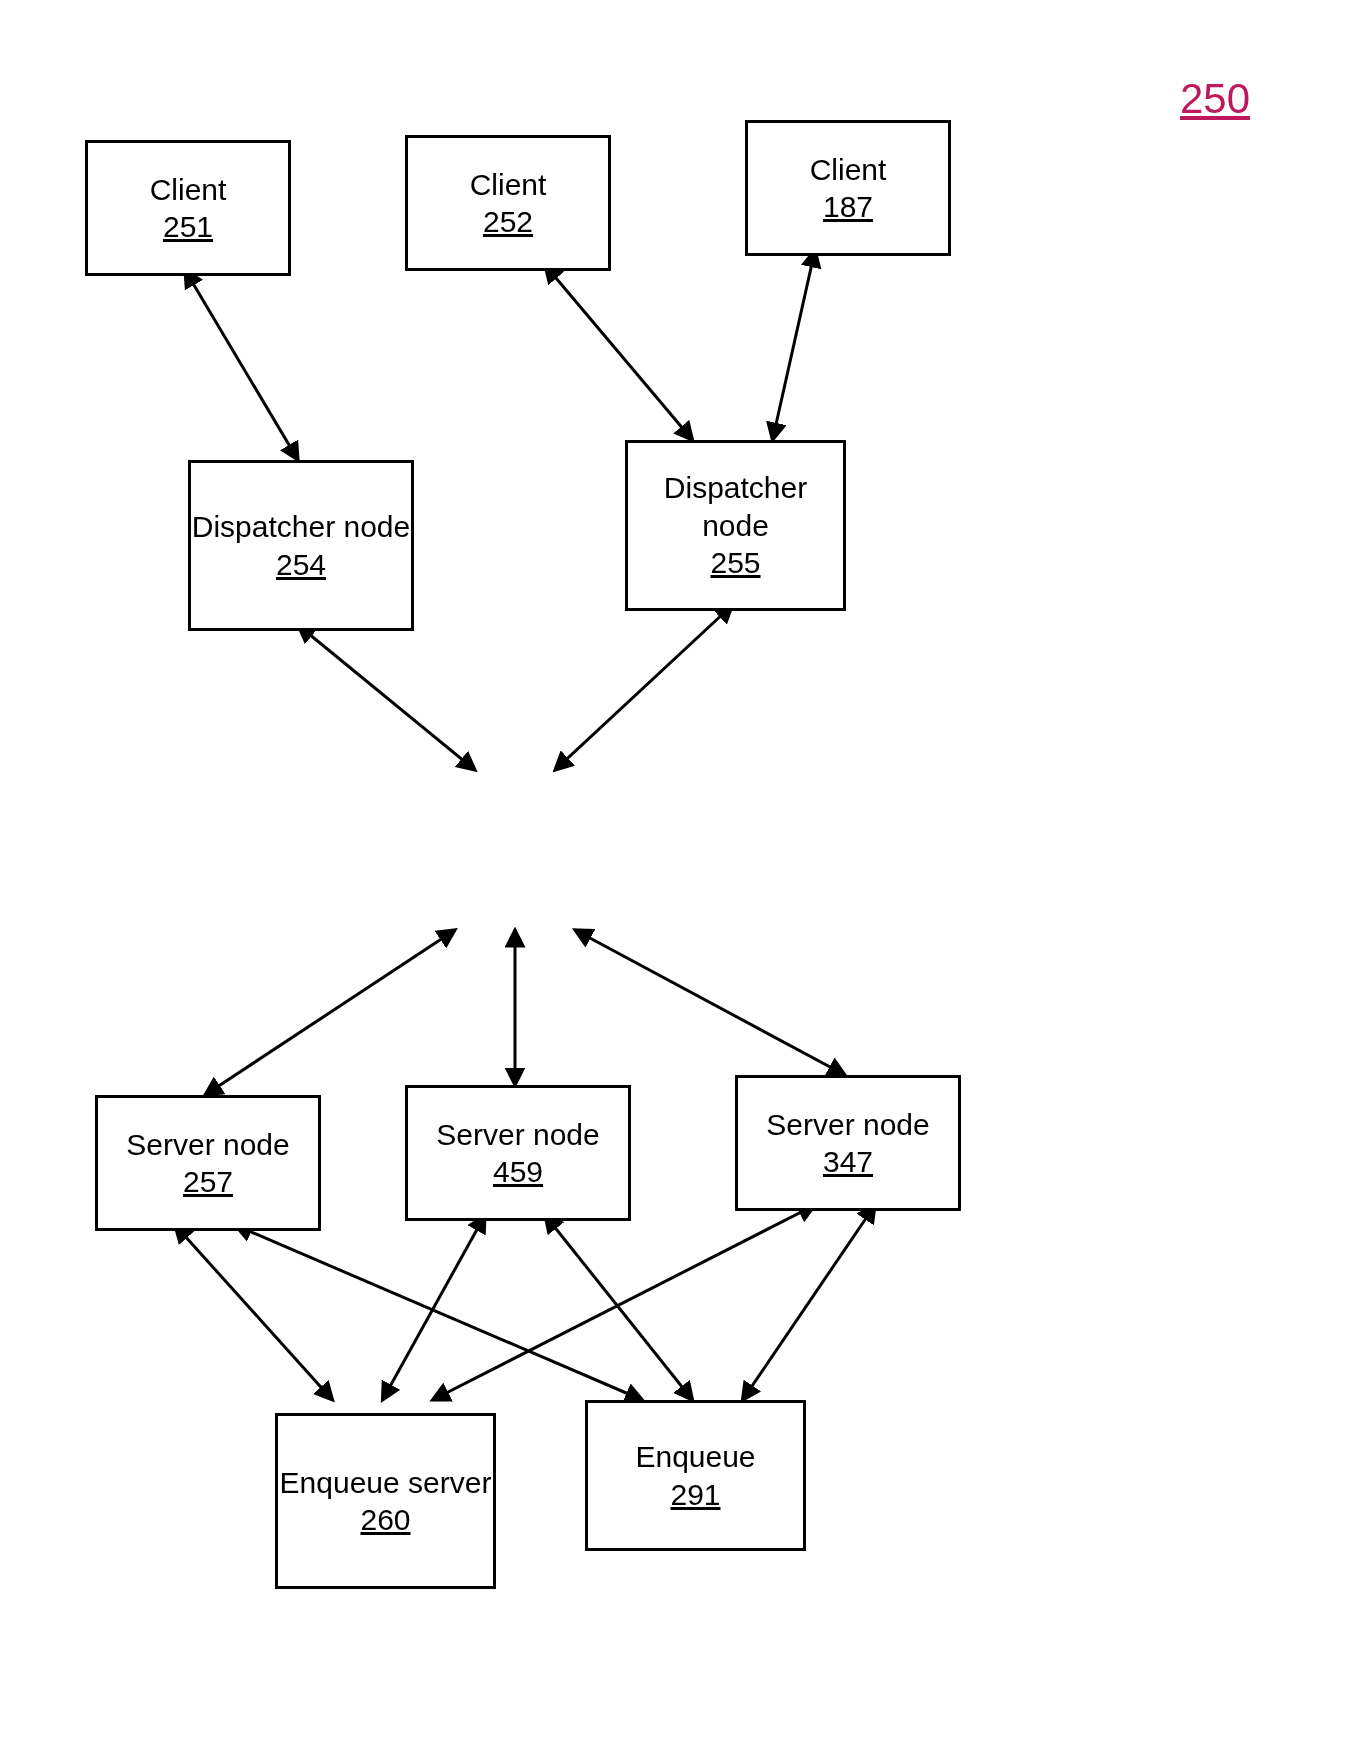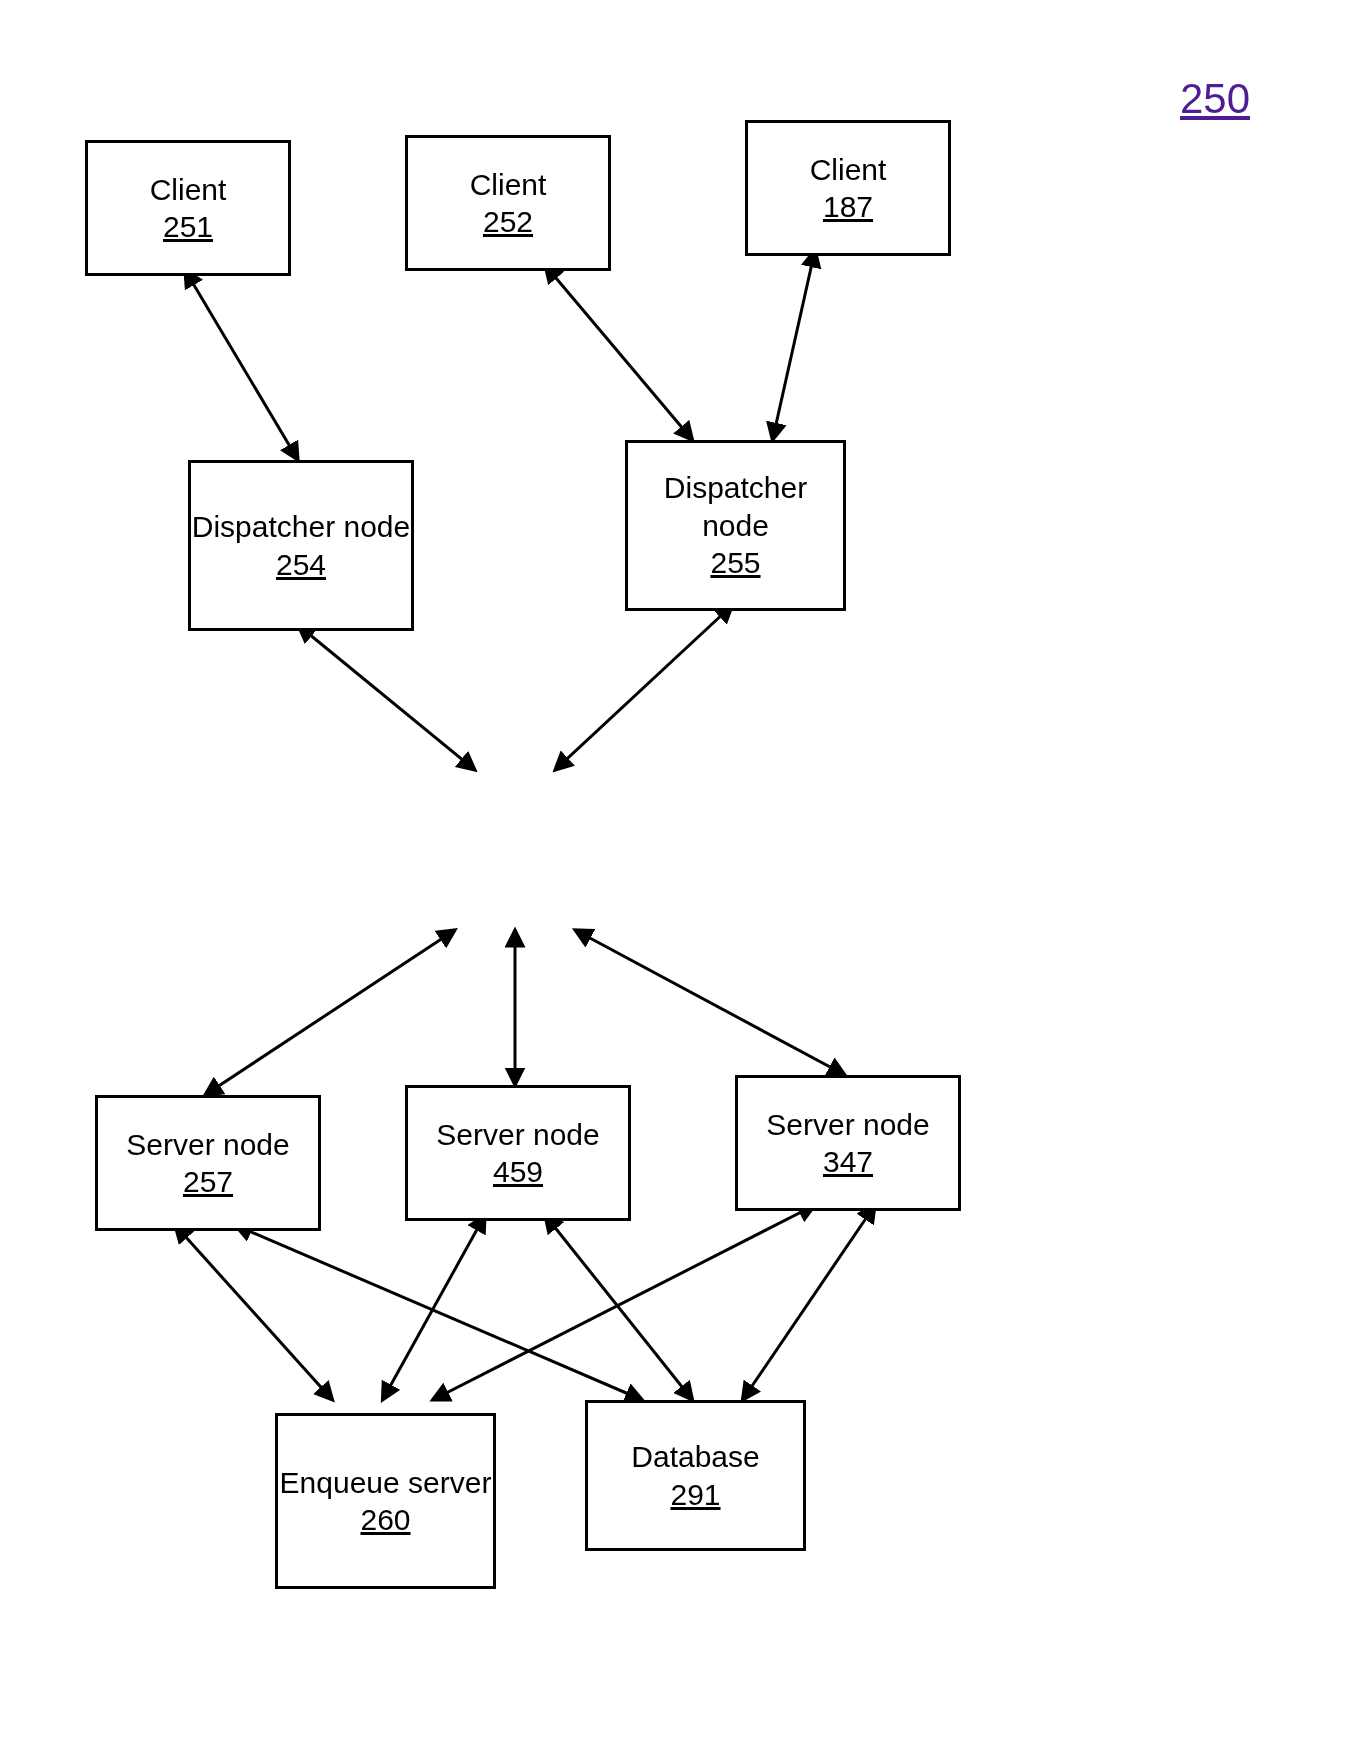--- a/index.html
+++ b/index.html
@@ -12,21 +12,21 @@
     width: 1355px;
     height: 1756px;
     background: #ffffff;
     font-family: Arial, Helvetica, sans-serif;
   }
   .figure-label {
     position: absolute;
     font-size: 42px;
     font-weight: 400;
     text-decoration: underline;
-    color: #4c1d95;
+    color: #be185d;
   }
   .box {
     position: absolute;
     border: 3px solid #000;
     background: #fff;
     display: flex;
     flex-direction: column;
     align-items: center;
     justify-content: center;
     text-align: center;
@@ -117,17 +117,17 @@
   <div class="box" style="left: 735px; top: 1075px; width: 220px; height: 130px;">
     <div class="label">Server node</div>
     <div class="num">347</div>
   </div>
   <div class="box" style="left: 275px; top: 1400px; width: 215px; height: 170px; margin-top: 13px;">
     <div class="label">Enqueue
 server</div>
     <div class="num">260</div>
   </div>
   <div class="box" style="left: 585px; top: 1400px; width: 215px; height: 145px;">
-    <div class="label">Database</div>
+    <div class="label">Enqueue</div>
     <div class="num">291</div>
   </div>
 
 </div>
 
 </body></html>

